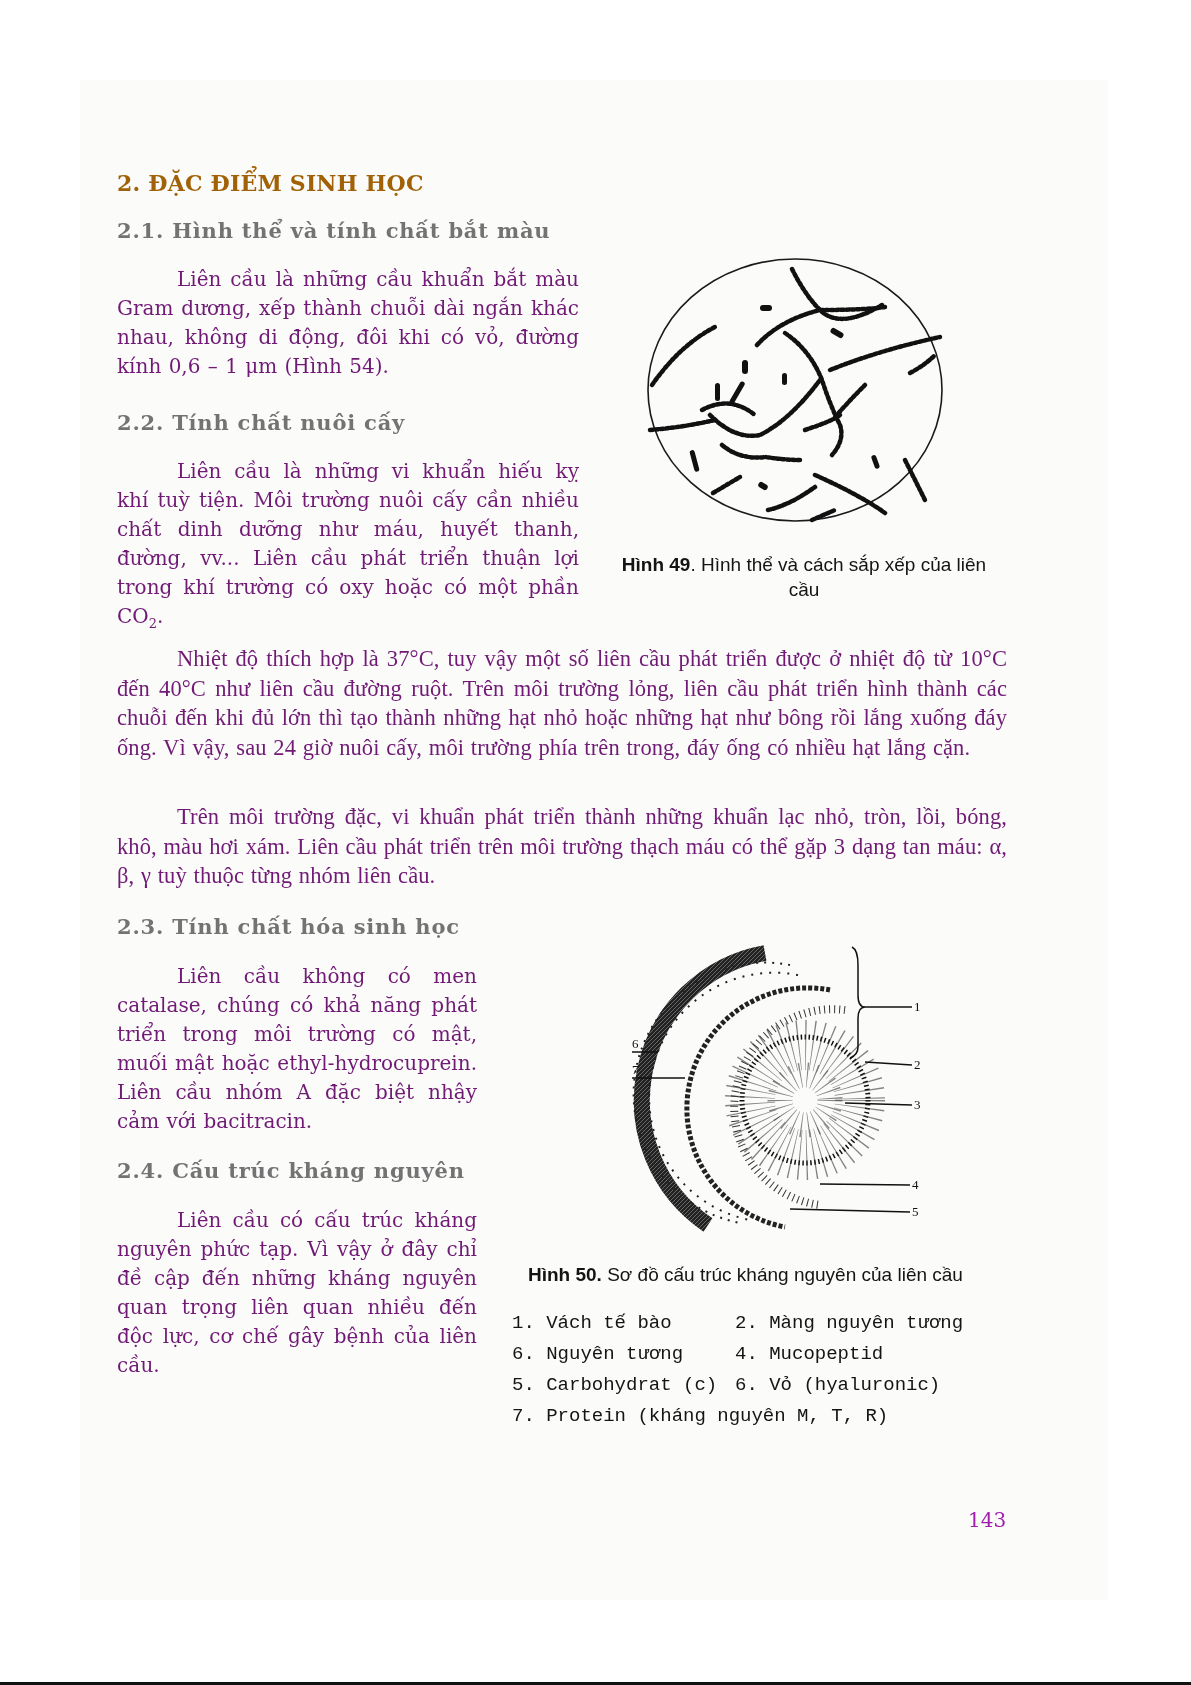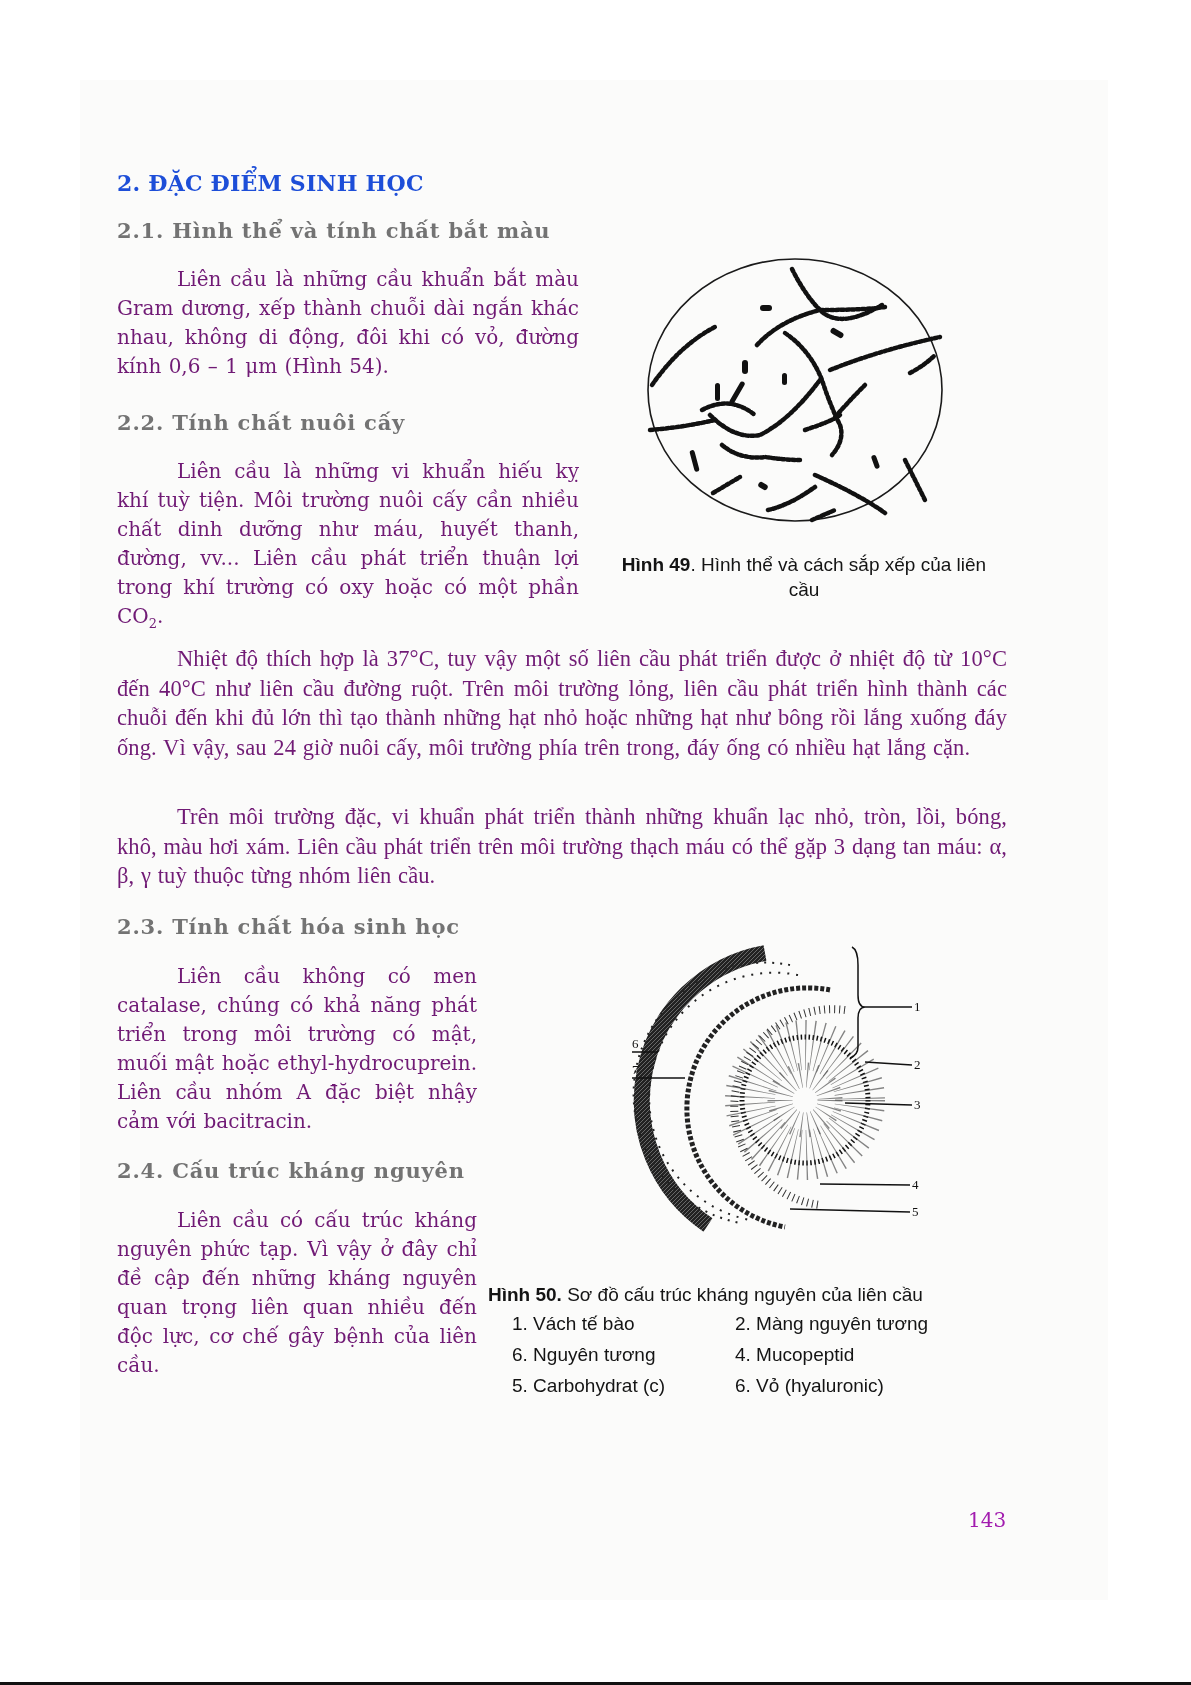--- a/index.html
+++ b/index.html
@@ -4,41 +4,41 @@
   <style>
     html, body { margin: 0; padding: 0; background: #ffffff; }
     body { width: 1191px; height: 1685px; position: relative; overflow: hidden; }
     .scan {
       position: absolute; left: 80px; top: 80px; width: 1028px; height: 1520px;
       background: #fbfbfa;
     }
     .bottom-line { position: absolute; left: 0; top: 1682px; width: 1191px; height: 3px; background: #111; }
     h1.section {
       position: absolute; left: 117px; top: 170px; margin: 0;
-      font-family: "DejaVu Serif", serif; font-weight: bold; font-size: 22px; letter-spacing: 0.2px; color: #1d4ed8;
+      font-family: "DejaVu Serif", serif; font-weight: bold; font-size: 22px; letter-spacing: 0.2px; color: #a16207;
     }
     h2.sub {
       position: absolute; margin: 0; font-family: "DejaVu Serif", serif; font-weight: bold;
       font-size: 21px; letter-spacing: 0.8px; color: #737373;
     }
     .para {
       position: absolute; margin: 0; font-family: "DejaVu Serif", serif; font-size: 20px;
       line-height: 29px; text-align: justify; text-align-last: left; color: #701a75;
       word-spacing: 1px;
     }
     .para.wide { font-family: Liberation Serif, serif; font-size: 22.5px; line-height: 29.5px; letter-spacing: 0.1px; }
     .indent { text-indent: 60px; }
     .caption {
       position: absolute; font-family: "Liberation Sans", sans-serif; font-size: 19px; color: #141414;
       text-align: center; line-height: 25px;
     }
     .caption b { font-weight: bold; text-align: right; }
     .legend {
       position: absolute; left: 512px; top: 1308px; width: 470px;
-      font-family: Liberation Sans, sans-serif; font-size: 19px; line-height: 31px; color: #141414;
+      font-family: Liberation Mono, monospace; font-size: 19px; line-height: 31px; color: #141414;
       display: grid; grid-template-columns: 223px 240px;
     }
     .legend .full { grid-column: 1 / span 2; }
     .page-num { position: absolute; left: 968px; top: 1508px; font-family: "DejaVu Serif", serif; font-size: 20px; color: #a21caf; }
     sub { font-size: 13px; }
     .fig { position: absolute; }
     .fig-label { font-family: "Liberation Serif", serif; font-size: 13px; fill: #111; }
   </style>
 </head>
 <body>
@@ -134,26 +134,27 @@
   <line x1="12" y1="143" x2="65" y2="143" stroke="#111" stroke-width="1.5"></line>
   <text class="fig-label" x="294" y="76">1</text>
   <text class="fig-label" x="294" y="134">2</text>
   <text class="fig-label" x="294" y="174">3</text>
   <text class="fig-label" x="292" y="254">4</text>
   <text class="fig-label" x="292" y="281">5</text>
   <text class="fig-label" x="12" y="113">6</text>
   <text class="fig-label" x="12" y="139">7</text>
 </svg>
 
-<div class="caption" style="left:488px; top:1262px; width:500px; text-align:left;margin-top:20px;">
+<div class="caption" style="left:528px; top:1262px; width:500px; text-align:left;">
   <b>Hình 50.</b><span> Sơ đồ cấu trúc kháng nguyên của liên cầu</span>
 </div>
 
 <div class="legend">
   <span>1. Vách tế bào</span>
   <span>2. Màng nguyên tương</span>
   <span>6. Nguyên tương</span>
   <span>4. Mucopeptid</span>
   <span>5. Carbohydrat (c)</span>
   <span>6. Vỏ (hyaluronic)</span>
+  <span class="full">7. Protein (kháng nguyên M, T, R)</span>
 </div>
 
 <div class="page-num">143</div>
 
 </body></html>

